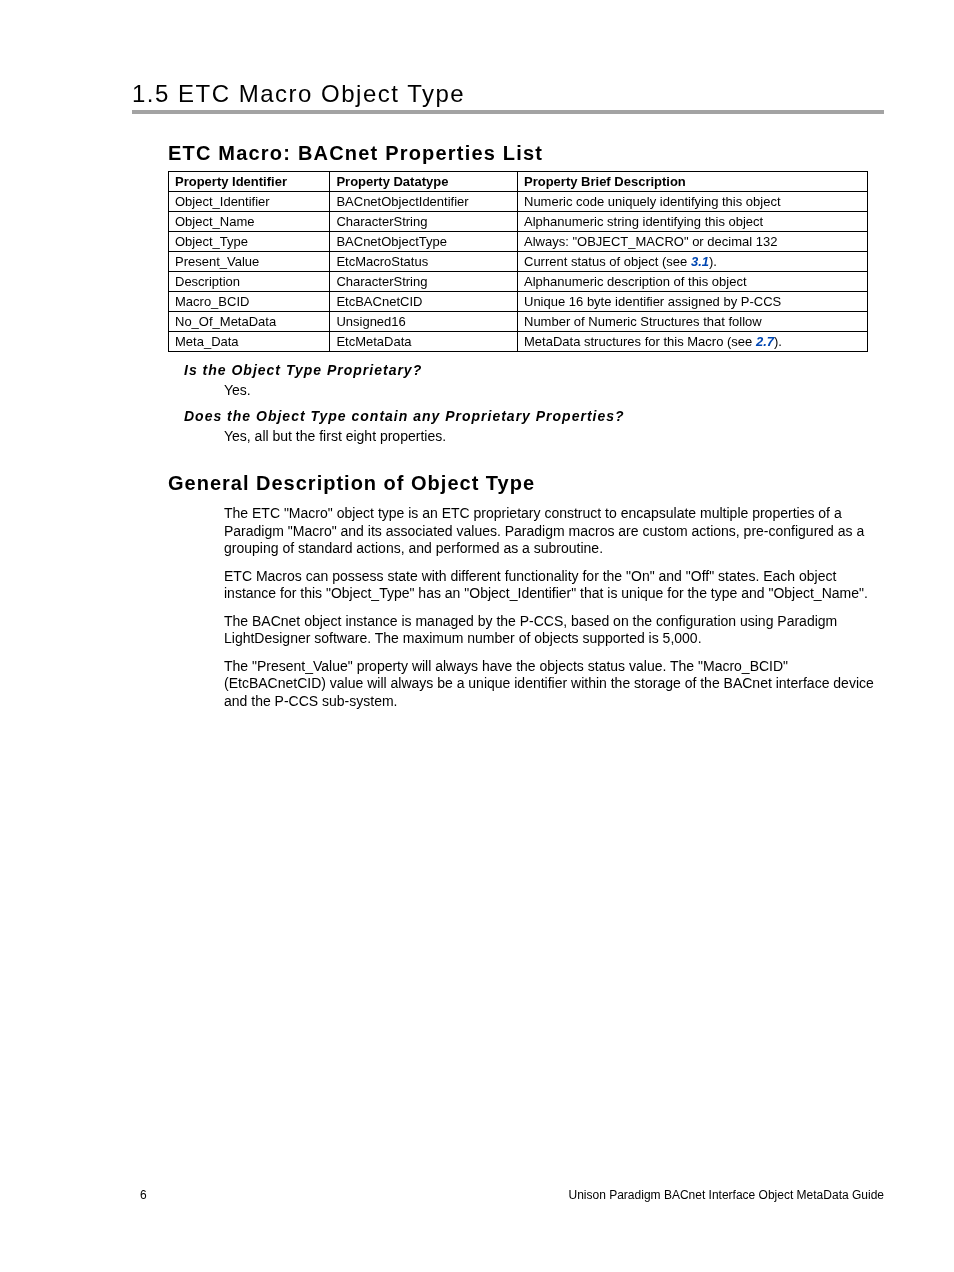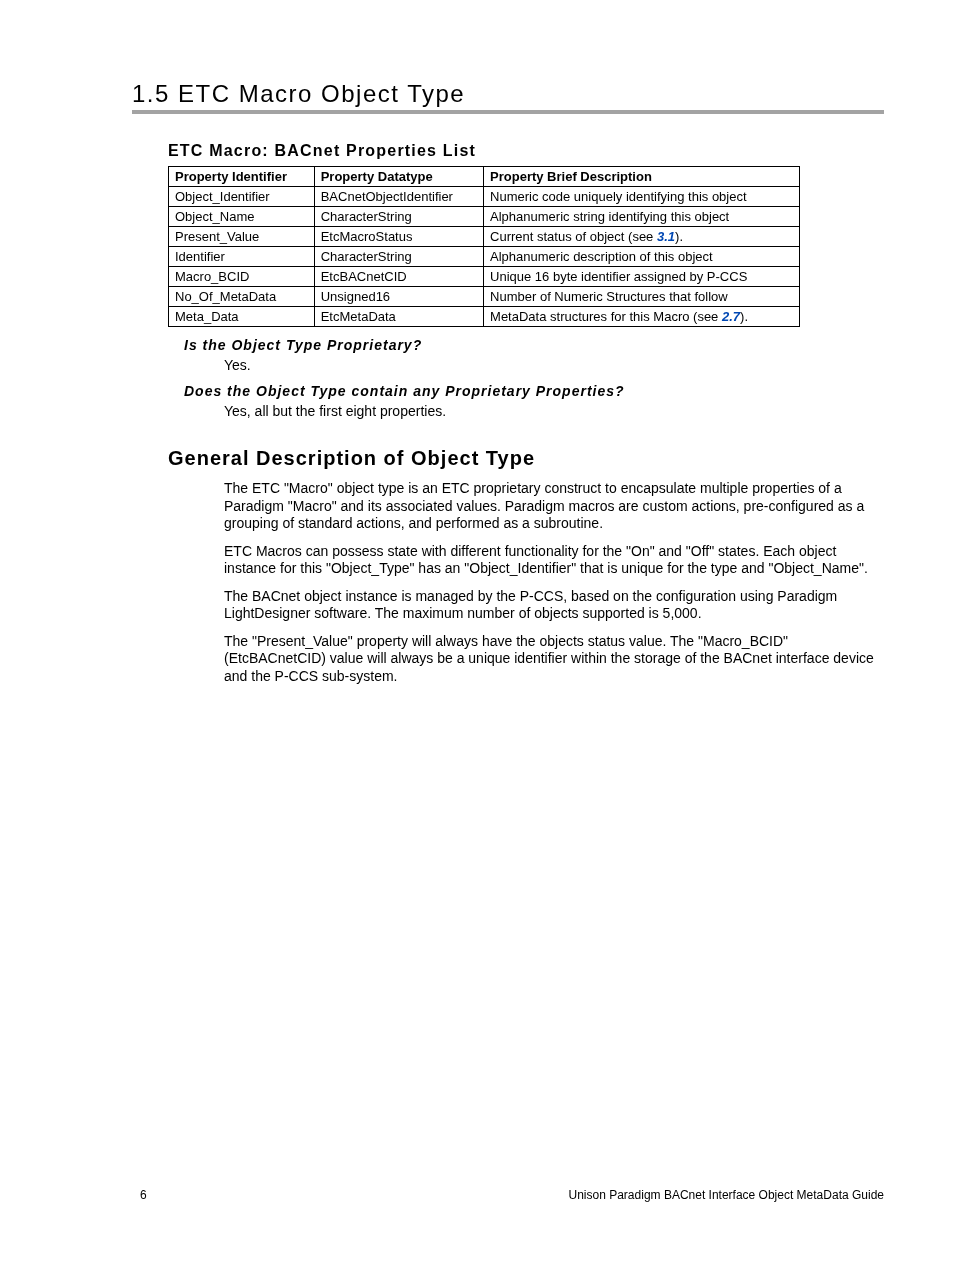--- a/index.html
+++ b/index.html
@@ -18,21 +18,21 @@
   }
   .section-number-title {
     font-size: 24px;
     font-weight: normal;
     letter-spacing: 1.5px;
     margin: 0 0 4px -8px;
     padding-bottom: 2px;
     border-bottom: 4px solid #a3a3a3;
   }
   .subhead {
-    font-size: 16px;
+    font-size: 20px;
     font-weight: bold;
     letter-spacing: 1.2px;
     margin: 28px 0 6px 28px;
   }
   .subhead2 {
     font-size: 20px;
     font-weight: bold;
     letter-spacing: 1px;
     margin: 28px 0 6px 28px;
   }
@@ -48,21 +48,21 @@
     margin: 2px 0 10px 84px;
   }
   .body-para {
     font-size: 14px;
     margin: 10px 0 10px 84px;
     line-height: 1.25;
   }
   table.prop-table {
     border-collapse: collapse;
     margin: 0 0 0 28px;
-    width: 632px;
+    width: 700px;
     font-size: 13px;
   }
   table.prop-table th,
   table.prop-table td {
     border: 1px solid #000;
     padding: 2px 6px;
     text-align: left;
     vertical-align: top;
   }
   table.prop-table th {
@@ -110,26 +110,31 @@
           <td>Object_Identifier</td>
           <td>BACnetObjectIdentifier</td>
           <td>Numeric code uniquely identifying this object</td>
         </tr>
         <tr>
           <td>Object_Name</td>
           <td>CharacterString</td>
           <td>Alphanumeric string identifying this object</td>
         </tr>
         <tr>
+          <td>Object_Type</td>
+          <td>BACnetObjectType</td>
+          <td>Always: "OBJECT_MACRO" or decimal 132</td>
+        </tr>
+        <tr>
           <td>Present_Value</td>
           <td>EtcMacroStatus</td>
           <td>Current status of object (see <span class="link">3.1</span>).</td>
         </tr>
         <tr>
-          <td>Identifier</td>
+          <td>Description</td>
           <td>CharacterString</td>
           <td>Alphanumeric description of this object</td>
         </tr>
         <tr>
           <td>Macro_BCID</td>
           <td>EtcBACnetCID</td>
           <td>Unique 16 byte identifier assigned by P-CCS</td>
         </tr>
         <tr>
           <td>No_Of_MetaData</td>

